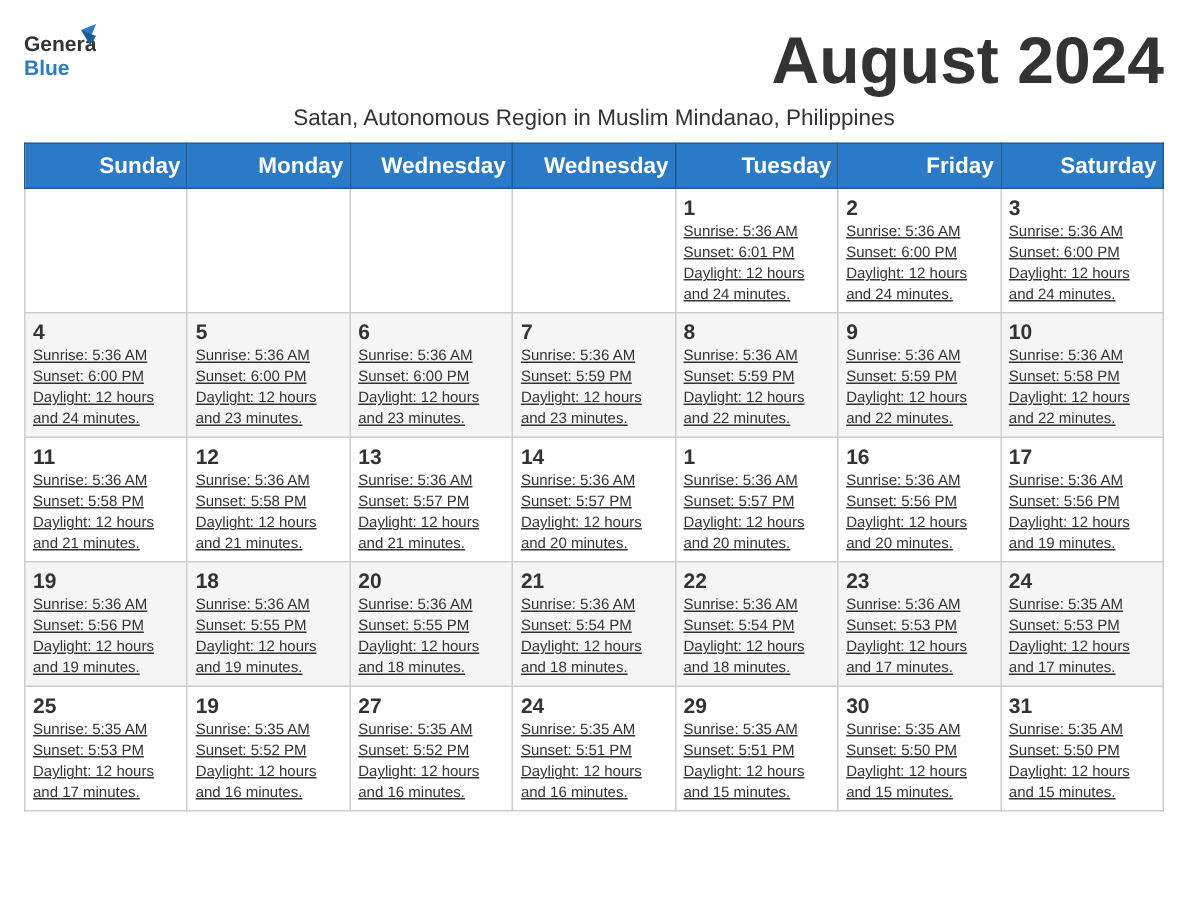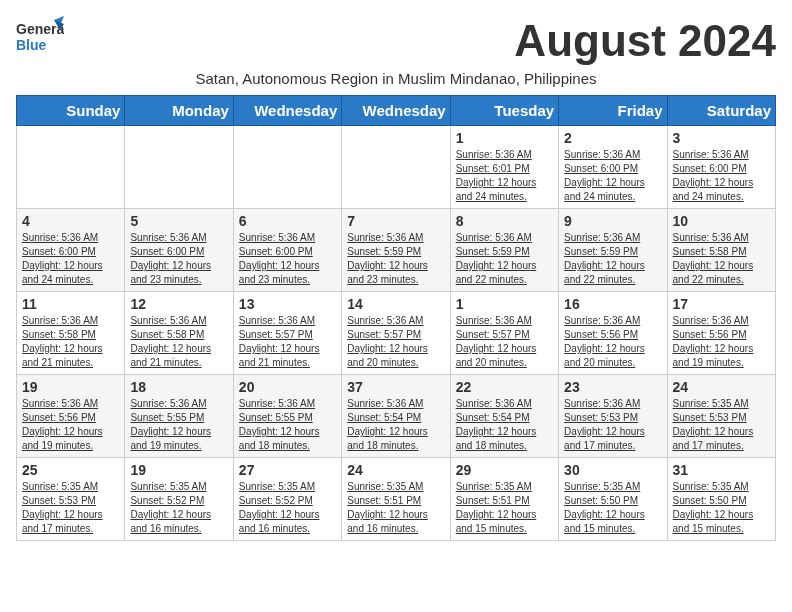--- a/index.html
+++ b/index.html
@@ -253,21 +253,21 @@
 and 19 minutes.</div>
         </td>
         <td>
           <span class="day-num">20</span>
           <div class="day-info" style="white-space: pre-line;">Sunrise: 5:36 AM
 Sunset: 5:55 PM
 Daylight: 12 hours
 and 18 minutes.</div>
         </td>
         <td>
-          <span class="day-num">37</span>
+          <span class="day-num">21</span>
           <div class="day-info" style="white-space: pre-line;">Sunrise: 5:36 AM
 Sunset: 5:54 PM
 Daylight: 12 hours
 and 18 minutes.</div>
         </td>
         <td>
           <span class="day-num">22</span>
           <div class="day-info" style="white-space: pre-line;">Sunrise: 5:36 AM
 Sunset: 5:54 PM
 Daylight: 12 hours

